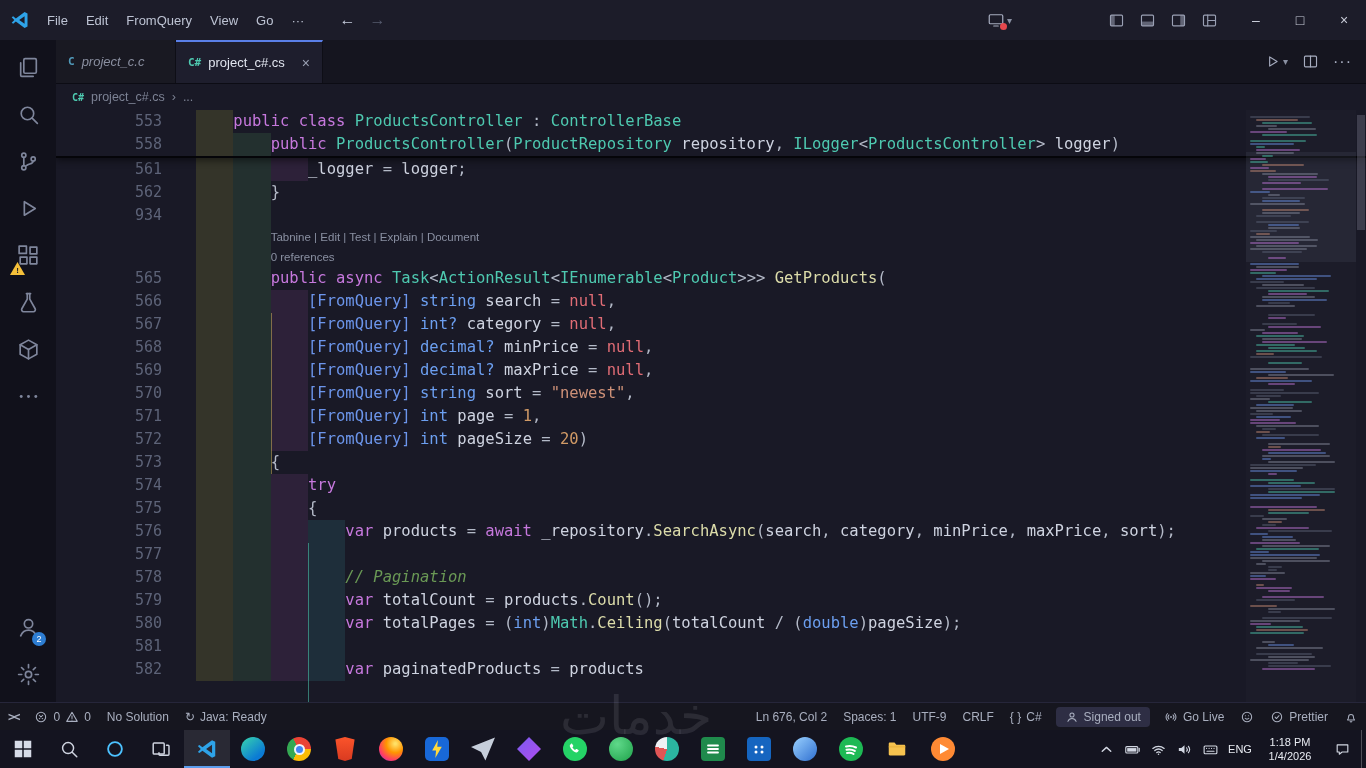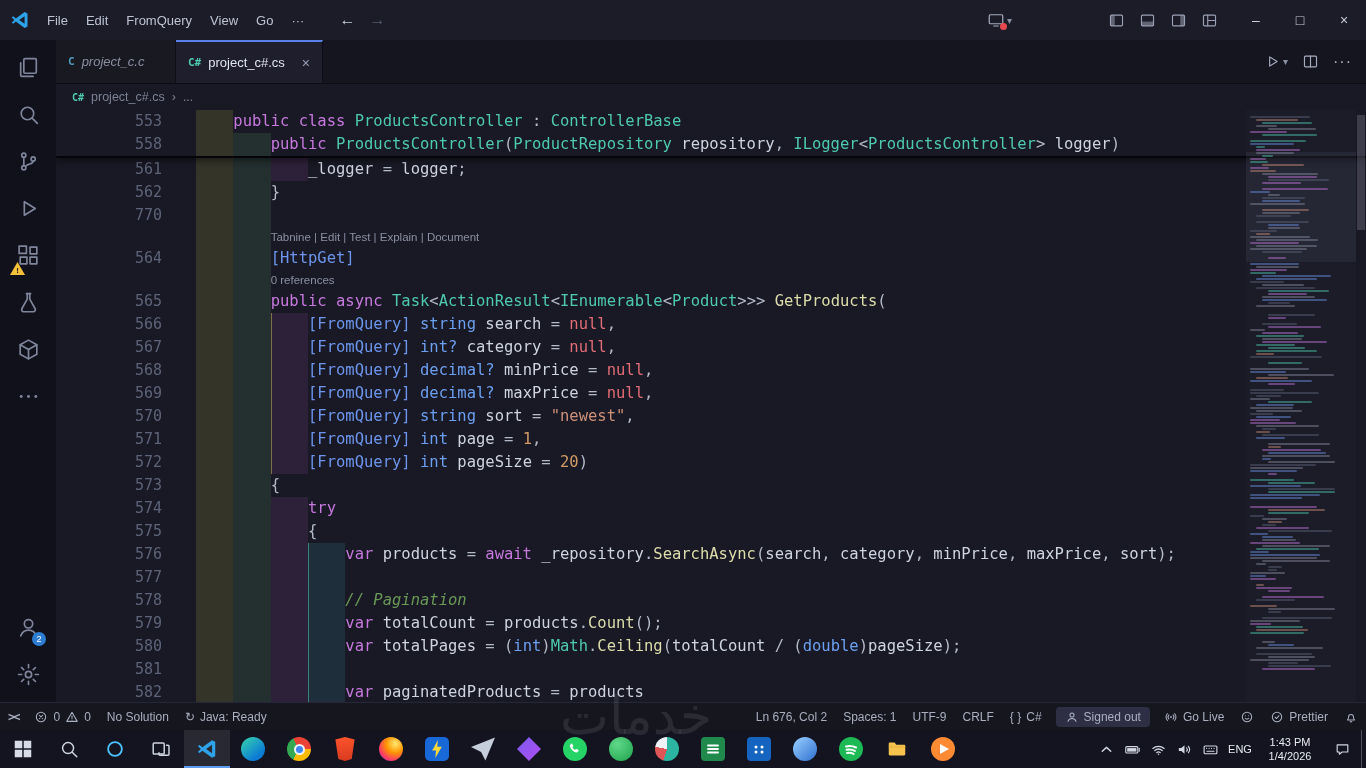--- a/index.html
+++ b/index.html
@@ -284,23 +284,22 @@
 
     <div id="editor">
       <div id="codearea">
         <div id="sticky">
             <div class="row"><div class="gut">553</div><div class="txt"><span class="band" style="left: calc(0 * var(--ch)); background: rgba(255, 255, 64, 0.12);"></span><span class="ctext">    <span class="tk-kw">public </span><span class="tk-kw">class </span><span class="tk-type">ProductsController</span><span class="tk-punct"> : </span><span class="tk-type">ControllerBase</span></span></div></div>
             <div class="row"><div class="gut">558</div><div class="txt"><span class="band" style="left: calc(0 * var(--ch)); background: rgba(255, 255, 64, 0.12);"></span><span class="band" style="left: calc(4 * var(--ch)); background: rgba(127, 255, 127, 0.1);"></span><span class="ctext">        <span class="tk-kw">public </span><span class="tk-type">ProductsController</span><span class="tk-punct">(</span><span class="tk-type">ProductRepository</span><span class="tk-punct"> </span><span class="tk-ident">repository</span><span class="tk-punct">, </span><span class="tk-type">ILogger</span><span class="tk-punct">&lt;</span><span class="tk-type">ProductsController</span><span class="tk-punct">&gt; </span><span class="tk-ident">logger</span><span class="tk-punct">)</span></span></div></div>
           </div>
         <div id="rows">
             <div class="row"><div class="gut">561</div><div class="txt"><span class="band" style="left: calc(0 * var(--ch)); background: rgba(255, 255, 64, 0.12);"></span><span class="band" style="left: calc(4 * var(--ch)); background: rgba(127, 255, 127, 0.1);"></span><span class="band" style="left: calc(8 * var(--ch)); background: rgba(255, 127, 255, 0.09);"></span><span class="ctext">            <span class="tk-ident">_logger</span><span class="tk-punct"> = </span><span class="tk-ident">logger</span><span class="tk-punct">;</span></span></div></div>
             <div class="row"><div class="gut">562</div><div class="txt"><span class="band" style="left: calc(0 * var(--ch)); background: rgba(255, 255, 64, 0.12);"></span><span class="band" style="left: calc(4 * var(--ch)); background: rgba(127, 255, 127, 0.1);"></span><span class="ctext">        <span class="tk-punct">}</span></span></div></div>
-            <div class="row"><div class="gut">770</div><div class="txt"><span class="band" style="left: calc(0 * var(--ch)); background: rgba(255, 255, 64, 0.12);"></span><span class="band" style="left: calc(4 * var(--ch)); background: rgba(127, 255, 127, 0.1);"></span><span class="ctext">        </span></div></div>
+            <div class="row"><div class="gut">934</div><div class="txt"><span class="band" style="left: calc(0 * var(--ch)); background: rgba(255, 255, 64, 0.12);"></span><span class="band" style="left: calc(4 * var(--ch)); background: rgba(127, 255, 127, 0.1);"></span><span class="ctext">        </span></div></div>
             <div class="row lens"><div class="gut"></div><div class="txt"><span class="band" style="left: calc(0 * var(--ch)); background: rgba(255, 255, 64, 0.12);"></span><span class="band" style="left: calc(4 * var(--ch)); background: rgba(127, 255, 127, 0.1);"></span><span class="ctext" style="display: inline-block; padding-left: calc(8 * var(--ch));"><span class="lenslink">Tabnine</span> | <span class="lenslink">Edit</span> | <span class="lenslink">Test</span> | <span class="lenslink">Explain</span> | <span class="lenslink">Document</span></span></div></div>
-            <div class="row"><div class="gut">564</div><div class="txt"><span class="band" style="left: calc(0 * var(--ch)); background: rgba(255, 255, 64, 0.12);"></span><span class="band" style="left: calc(4 * var(--ch)); background: rgba(127, 255, 127, 0.1);"></span><span class="ctext">        <span class="tk-attr">[HttpGet]</span></span></div></div>
             <div class="row lens"><div class="gut"></div><div class="txt"><span class="band" style="left: calc(0 * var(--ch)); background: rgba(255, 255, 64, 0.12);"></span><span class="band" style="left: calc(4 * var(--ch)); background: rgba(127, 255, 127, 0.1);"></span><span class="ctext" style="display: inline-block; padding-left: calc(8 * var(--ch));"><span class="lenslink">0 references</span></span></div></div>
             <div class="row"><div class="gut">565</div><div class="txt"><span class="band" style="left: calc(0 * var(--ch)); background: rgba(255, 255, 64, 0.12);"></span><span class="band" style="left: calc(4 * var(--ch)); background: rgba(127, 255, 127, 0.1);"></span><span class="ctext">        <span class="tk-kw">public async </span><span class="tk-type">Task</span><span class="tk-punct">&lt;</span><span class="tk-type">ActionResult</span><span class="tk-punct">&lt;</span><span class="tk-type">IEnumerable</span><span class="tk-punct">&lt;</span><span class="tk-type">Product</span><span class="tk-punct">&gt;&gt;&gt; </span><span class="tk-method">GetProducts</span><span class="tk-punct">(</span></span></div></div>
             <div class="row"><div class="gut">566</div><div class="txt"><span class="band" style="left: calc(0 * var(--ch)); background: rgba(255, 255, 64, 0.12);"></span><span class="band" style="left: calc(4 * var(--ch)); background: rgba(127, 255, 127, 0.1);"></span><span class="band" style="left: calc(8 * var(--ch)); background: rgba(255, 127, 255, 0.09);"></span><span class="ctext">            <span class="tk-attr">[FromQuery]</span><span class="tk-punct"> </span><span class="tk-prim">string</span><span class="tk-punct"> </span><span class="tk-ident">search</span><span class="tk-punct"> = </span><span class="tk-const">null</span><span class="tk-punct">,</span></span></div></div>
             <div class="row"><div class="gut">567</div><div class="txt"><span class="band" style="left: calc(0 * var(--ch)); background: rgba(255, 255, 64, 0.12);"></span><span class="band" style="left: calc(4 * var(--ch)); background: rgba(127, 255, 127, 0.1);"></span><span class="band" style="left: calc(8 * var(--ch)); background: rgba(255, 127, 255, 0.09);"></span><span class="ctext">            <span class="tk-attr">[FromQuery]</span><span class="tk-punct"> </span><span class="tk-prim">int?</span><span class="tk-punct"> </span><span class="tk-ident">category</span><span class="tk-punct"> = </span><span class="tk-const">null</span><span class="tk-punct">,</span></span></div></div>
             <div class="row"><div class="gut">568</div><div class="txt"><span class="band" style="left: calc(0 * var(--ch)); background: rgba(255, 255, 64, 0.12);"></span><span class="band" style="left: calc(4 * var(--ch)); background: rgba(127, 255, 127, 0.1);"></span><span class="band" style="left: calc(8 * var(--ch)); background: rgba(255, 127, 255, 0.09);"></span><span class="ctext">            <span class="tk-attr">[FromQuery]</span><span class="tk-punct"> </span><span class="tk-prim">decimal?</span><span class="tk-punct"> </span><span class="tk-ident">minPrice</span><span class="tk-punct"> = </span><span class="tk-const">null</span><span class="tk-punct">,</span></span></div></div>
             <div class="row"><div class="gut">569</div><div class="txt"><span class="band" style="left: calc(0 * var(--ch)); background: rgba(255, 255, 64, 0.12);"></span><span class="band" style="left: calc(4 * var(--ch)); background: rgba(127, 255, 127, 0.1);"></span><span class="band" style="left: calc(8 * var(--ch)); background: rgba(255, 127, 255, 0.09);"></span><span class="ctext">            <span class="tk-attr">[FromQuery]</span><span class="tk-punct"> </span><span class="tk-prim">decimal?</span><span class="tk-punct"> </span><span class="tk-ident">maxPrice</span><span class="tk-punct"> = </span><span class="tk-const">null</span><span class="tk-punct">,</span></span></div></div>
             <div class="row"><div class="gut">570</div><div class="txt"><span class="band" style="left: calc(0 * var(--ch)); background: rgba(255, 255, 64, 0.12);"></span><span class="band" style="left: calc(4 * var(--ch)); background: rgba(127, 255, 127, 0.1);"></span><span class="band" style="left: calc(8 * var(--ch)); background: rgba(255, 127, 255, 0.09);"></span><span class="ctext">            <span class="tk-attr">[FromQuery]</span><span class="tk-punct"> </span><span class="tk-prim">string</span><span class="tk-punct"> </span><span class="tk-ident">sort</span><span class="tk-punct"> = </span><span class="tk-str">"newest"</span><span class="tk-punct">,</span></span></div></div>
             <div class="row"><div class="gut">571</div><div class="txt"><span class="band" style="left: calc(0 * var(--ch)); background: rgba(255, 255, 64, 0.12);"></span><span class="band" style="left: calc(4 * var(--ch)); background: rgba(127, 255, 127, 0.1);"></span><span class="band" style="left: calc(8 * var(--ch)); background: rgba(255, 127, 255, 0.09);"></span><span class="ctext">            <span class="tk-attr">[FromQuery]</span><span class="tk-punct"> </span><span class="tk-prim">int</span><span class="tk-punct"> </span><span class="tk-ident">page</span><span class="tk-punct"> = </span><span class="tk-num">1</span><span class="tk-punct">,</span></span></div></div>
             <div class="row"><div class="gut">572</div><div class="txt"><span class="band" style="left: calc(0 * var(--ch)); background: rgba(255, 255, 64, 0.12);"></span><span class="band" style="left: calc(4 * var(--ch)); background: rgba(127, 255, 127, 0.1);"></span><span class="band" style="left: calc(8 * var(--ch)); background: rgba(255, 127, 255, 0.09);"></span><span class="ctext">            <span class="tk-attr">[FromQuery]</span><span class="tk-punct"> </span><span class="tk-prim">int</span><span class="tk-punct"> </span><span class="tk-ident">pageSize</span><span class="tk-punct"> = </span><span class="tk-num">20</span><span class="tk-punct">)</span></span></div></div>
             <div class="row"><div class="gut">573</div><div class="txt"><span class="band" style="left: calc(0 * var(--ch)); background: rgba(255, 255, 64, 0.12);"></span><span class="band" style="left: calc(4 * var(--ch)); background: rgba(127, 255, 127, 0.1);"></span><span class="ctext">        <span class="tk-punct">{</span></span></div></div>
@@ -703,21 +702,21 @@
         </div>
         <div class="trayic">
           <span class="ic"><svg viewBox="0 0 24 24" width="100%" height="100%" fill="none" stroke="currentColor" stroke-width="1.6" stroke-linecap="round" stroke-linejoin="round">
               <rect x="3" y="7" width="18" height="11" rx="1.5"></rect>
               <path d="M6.5 10.5h.01M10 10.5h.01M13.5 10.5h.01M17 10.5h.01M7 14.5h10"></path>
             </svg></span>
         </div>
       </div>
     <div id="lang">ENG</div>
     <div id="clock">
-      <div>1:43 PM</div>
+      <div>1:18 PM</div>
       <div>1/4/2026</div>
     </div>
     <div id="notifslot">
         <span class="ic" id="notificon" style="width:17px;height:17px"><svg viewBox="0 0 24 24" width="100%" height="100%" fill="none" stroke="currentColor" stroke-width="1.6" stroke-linecap="round" stroke-linejoin="round">
             <path d="M4.5 5.5h15v10h-8l-4 3.2v-3.2h-3z"></path>
           </svg></span>
       </div>
     <div id="showdesktop"></div>
   </div>
 </div>

